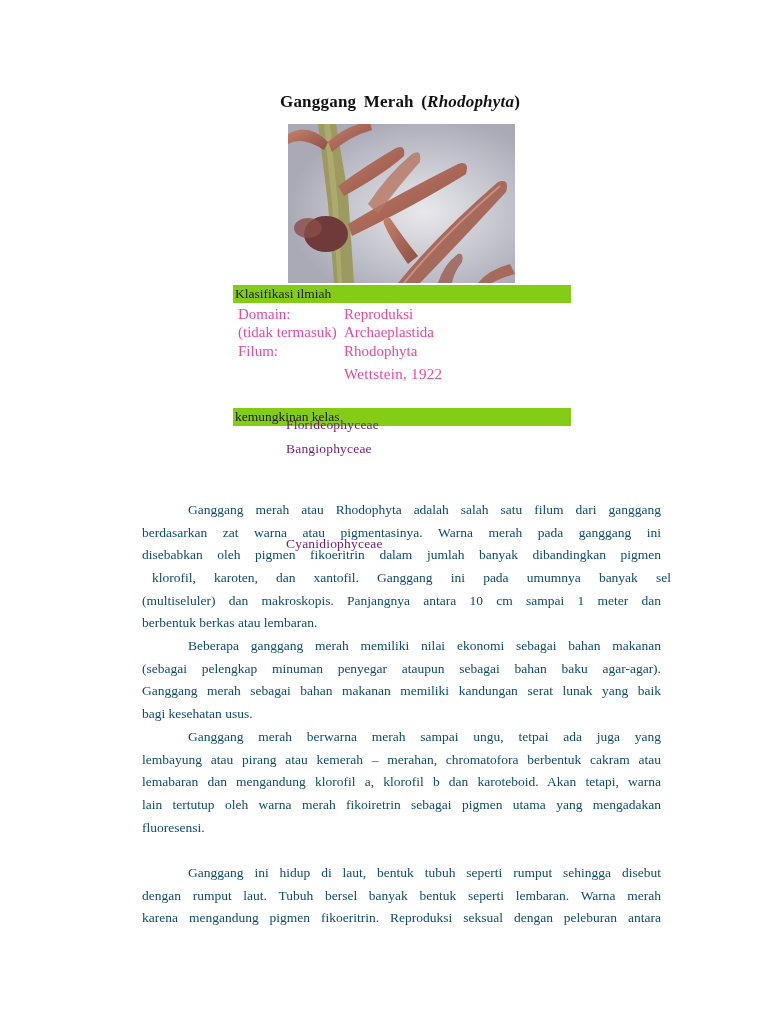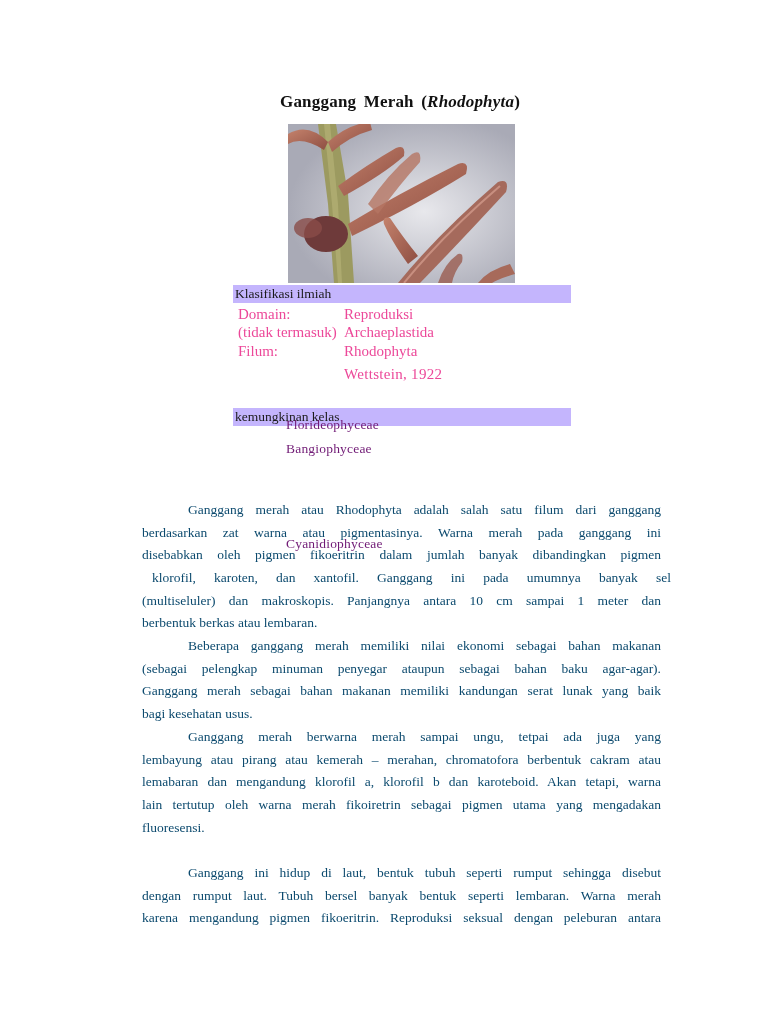--- a/index.html
+++ b/index.html
@@ -38,21 +38,21 @@
       overflow: hidden;
       background: linear-gradient(160deg, #a7a9b4 0%, #c9cad2 35%, #d9d9de 60%, #b7b3b6 100%);
     }
     .photo svg { display: block; }
 
     .tax-bar {
       position: absolute;
       left: 233px;
       width: 338px;
       height: 18px;
-      background: #c4b5fd;
+      background: #84cc16;
       font-size: 13.5px;
       line-height: 18px;
       padding-left: 2px;
       box-sizing: border-box;
       color: #1a1a1a;
     }
     .tax-row {
       position: absolute;
       font-size: 15px;
       line-height: 17px;

